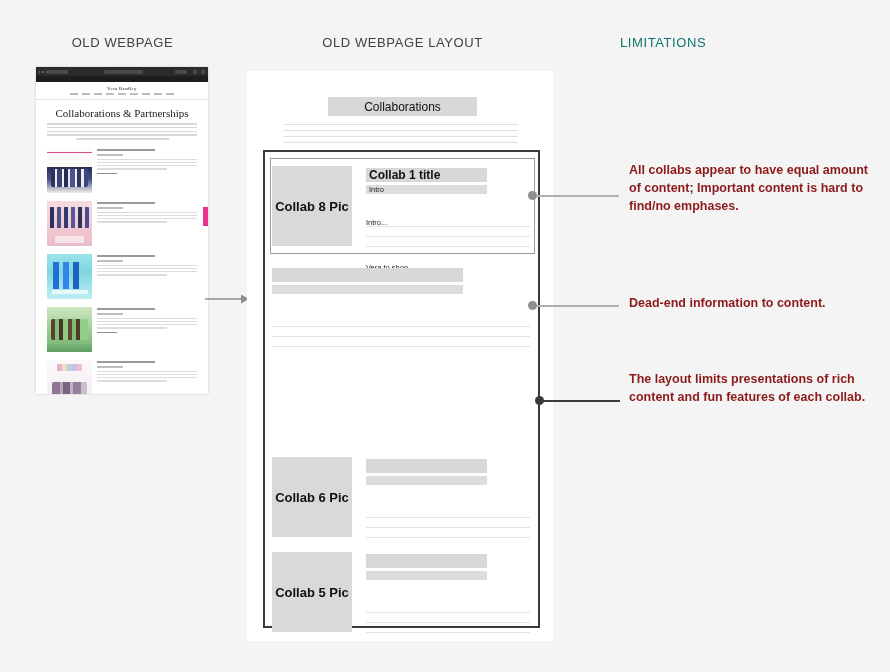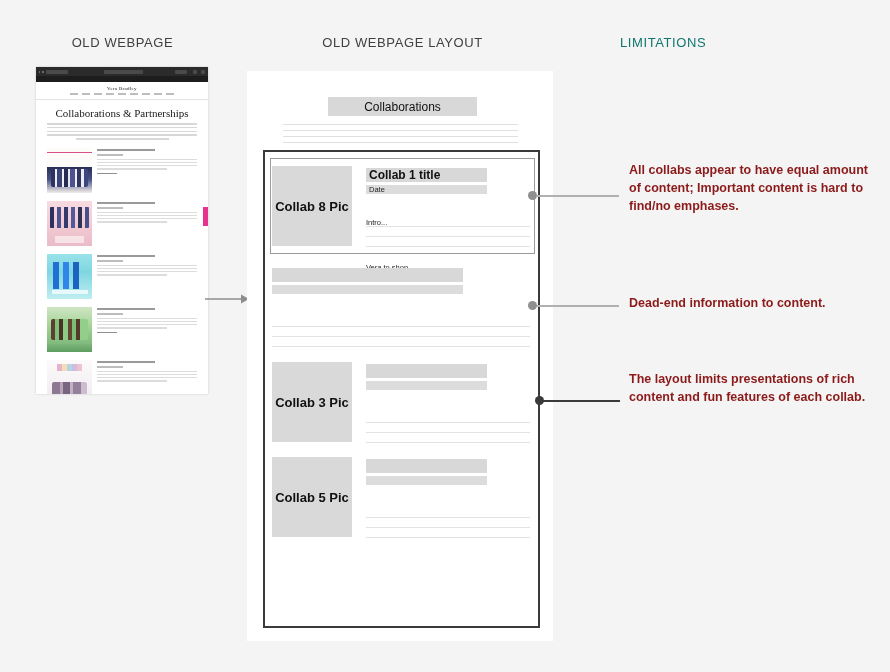--- a/index.html
+++ b/index.html
@@ -469,21 +469,21 @@
   </div>
 
   <div id="wire-frame">
 
     <div id="collab1-highlight"></div>
 
     <div class="collab-row" style="top:14px">
       <div class="collab-pic">Collab 8 Pic</div>
       <div class="collab-body">
         <div class="cb-title">Collab 1 title</div>
-        <div class="cb-date">Date</div>
+        <div class="cb-date">Intro</div>
         <div class="cb-lines">
           <span class="cb-intro-label">Intro...</span>
           <i></i>
           <i></i>
           <i></i>
         </div>
         <a class="cb-link">Vera to shop</a>
       </div>
     </div>
 
@@ -492,47 +492,47 @@
         <div class="cb-title"></div>
         <div class="cb-date"></div>
         <div class="cb-lines">
           <i></i>
           <i></i>
           <i></i>
         </div>
       </div>
     </div>
 
-    <div class="collab-row" style="top:210px">
-      <div class="collab-pic">Collab 3 Pic</div>
+
+    <div class="collab-row" style="top:305px">
+      <div class="collab-pic">Collab 6 Pic</div>
       <div class="collab-body">
         <div class="cb-title"></div>
         <div class="cb-date"></div>
         <div class="cb-lines">
           <i></i>
           <i></i>
           <i></i>
         </div>
       </div>
     </div>
 
-    <div class="collab-row" style="top:305px">
+    <div class="collab-row" style="top:400px">
       <div class="collab-pic">Collab 5 Pic</div>
       <div class="collab-body">
         <div class="cb-title"></div>
         <div class="cb-date"></div>
         <div class="cb-lines">
           <i></i>
           <i></i>
           <i></i>
         </div>
       </div>
     </div>
 
-
   </div>
 </div>
 
 <div class="leader-line" style="left:537px; top:195px; width:82px; background:#b0b0b0;"></div>
 <div class="leader-dot" style="left:528px; top:191px; background:#8f8f8f;"></div>
 
 <div class="leader-line" style="left:537px; top:305px; width:82px; background:#b0b0b0;"></div>
 <div class="leader-dot" style="left:528px; top:301px; background:#8f8f8f;"></div>
 
 <div class="leader-line" style="left:540px; top:400px; width:80px; height:2px; background:#3a3a3a;"></div>

